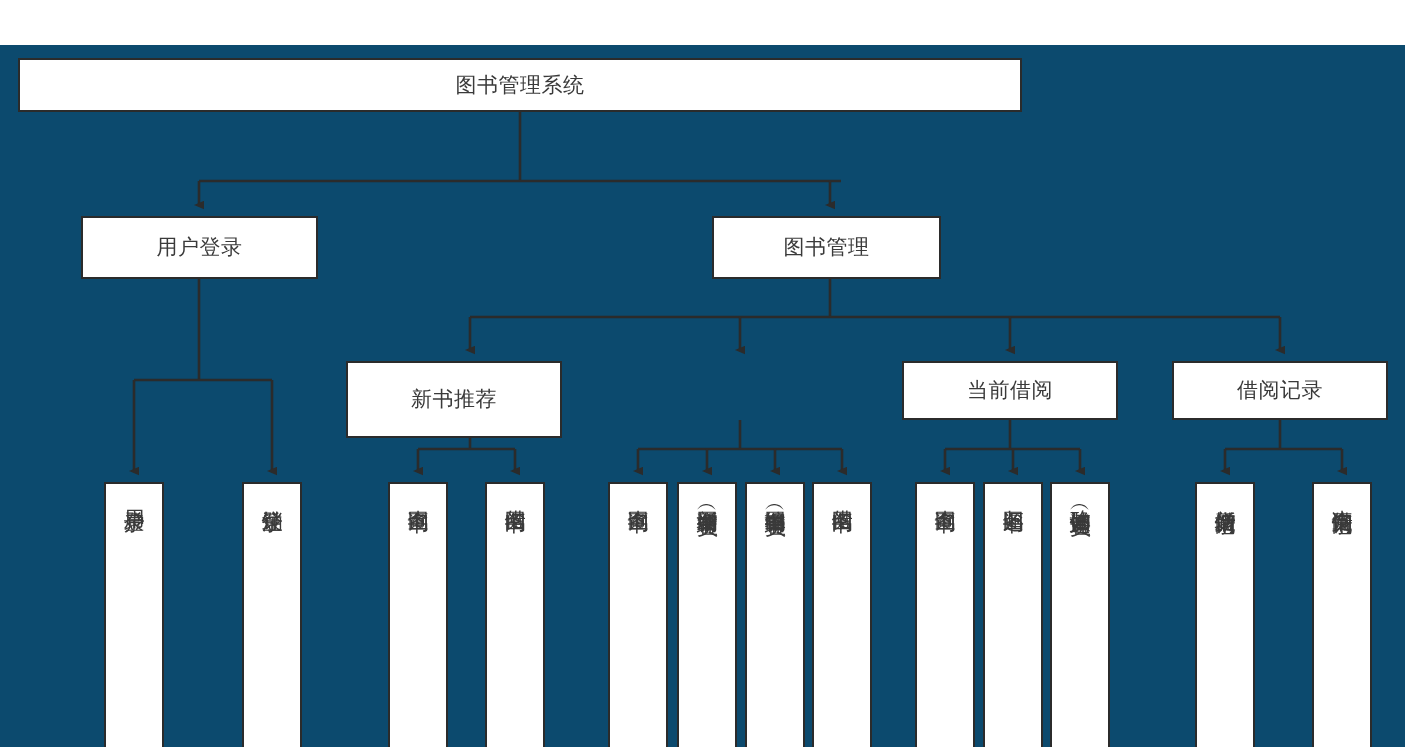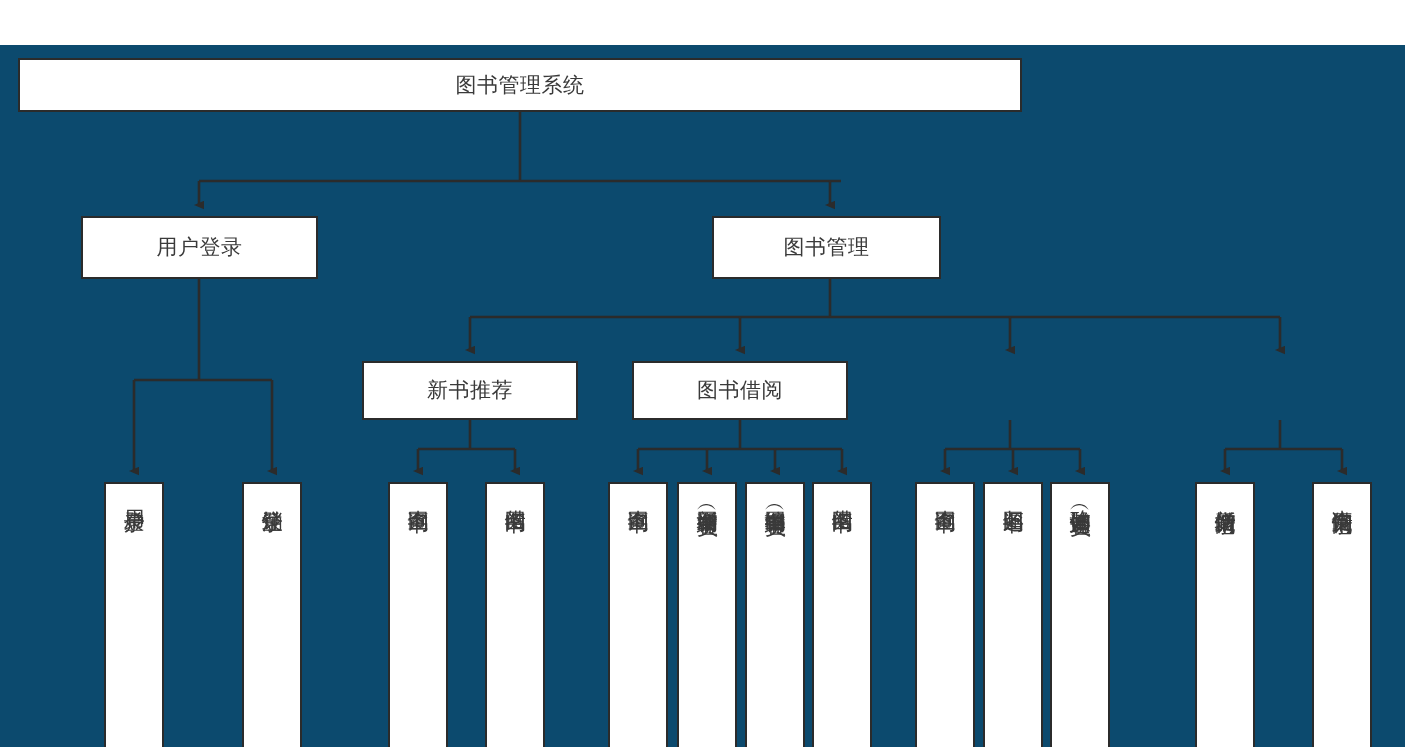--- a/index.html
+++ b/index.html
@@ -126,25 +126,28 @@
     <span class="node-label" style="color: rgb(58, 58, 58);">图书管理系统</span>
   </div>
 
   <div class="node level2" style="left: 81px; top: 171px; width: 237px; height: 63px; border-color: rgb(43, 43, 43);">
     <span class="node-label" style="color: rgb(58, 58, 58);">用户登录</span>
   </div>
   <div class="node level2" style="left: 712px; top: 171px; width: 229px; height: 63px; border-color: rgb(43, 43, 43);">
     <span class="node-label" style="color: rgb(58, 58, 58);">图书管理</span>
   </div>
 
-  <div class="node level2" style="left: 362px; top: 316px; width: 216px; height: 59px; border-color: rgb(43, 43, 43);">
+  <div class="node level2" style="left: 346px; top: 316px; width: 216px; height: 77px; border-color: rgb(43, 43, 43);">
     <span class="node-label" style="color: rgb(58, 58, 58);">新书推荐</span>
   </div>
-  <div class="node level2" style="left: 632px; top: 316px; width: 216px; height: 59px; border-color: rgb(43, 43, 43);">
-    <span class="node-label" style="color: rgb(58, 58, 58);">图书借阅</span>
+  <div class="node level2" style="left: 902px; top: 316px; width: 216px; height: 59px; border-color: rgb(43, 43, 43);">
+    <span class="node-label" style="color: rgb(58, 58, 58);">当前借阅</span>
+  </div>
+  <div class="node level2" style="left: 1172px; top: 316px; width: 216px; height: 59px; border-color: rgb(43, 43, 43);">
+    <span class="node-label" style="color: rgb(58, 58, 58);">借阅记录</span>
   </div>
 
   <div class="node leaf" style="left: 104px; top: 437px; width: 60px; height: 298px; border-color: rgb(43, 43, 43);">
     <span class="node-label" style="color: rgb(58, 58, 58);">用户登录</span>
   </div>
   <div class="node leaf" style="left: 242px; top: 437px; width: 60px; height: 298px; border-color: rgb(43, 43, 43);">
     <span class="node-label" style="color: rgb(58, 58, 58);">注销登录</span>
   </div>
   <div class="node leaf" style="left: 388px; top: 437px; width: 60px; height: 298px; border-color: rgb(43, 43, 43);">
     <span class="node-label" style="color: rgb(58, 58, 58);">查询图书</span>

